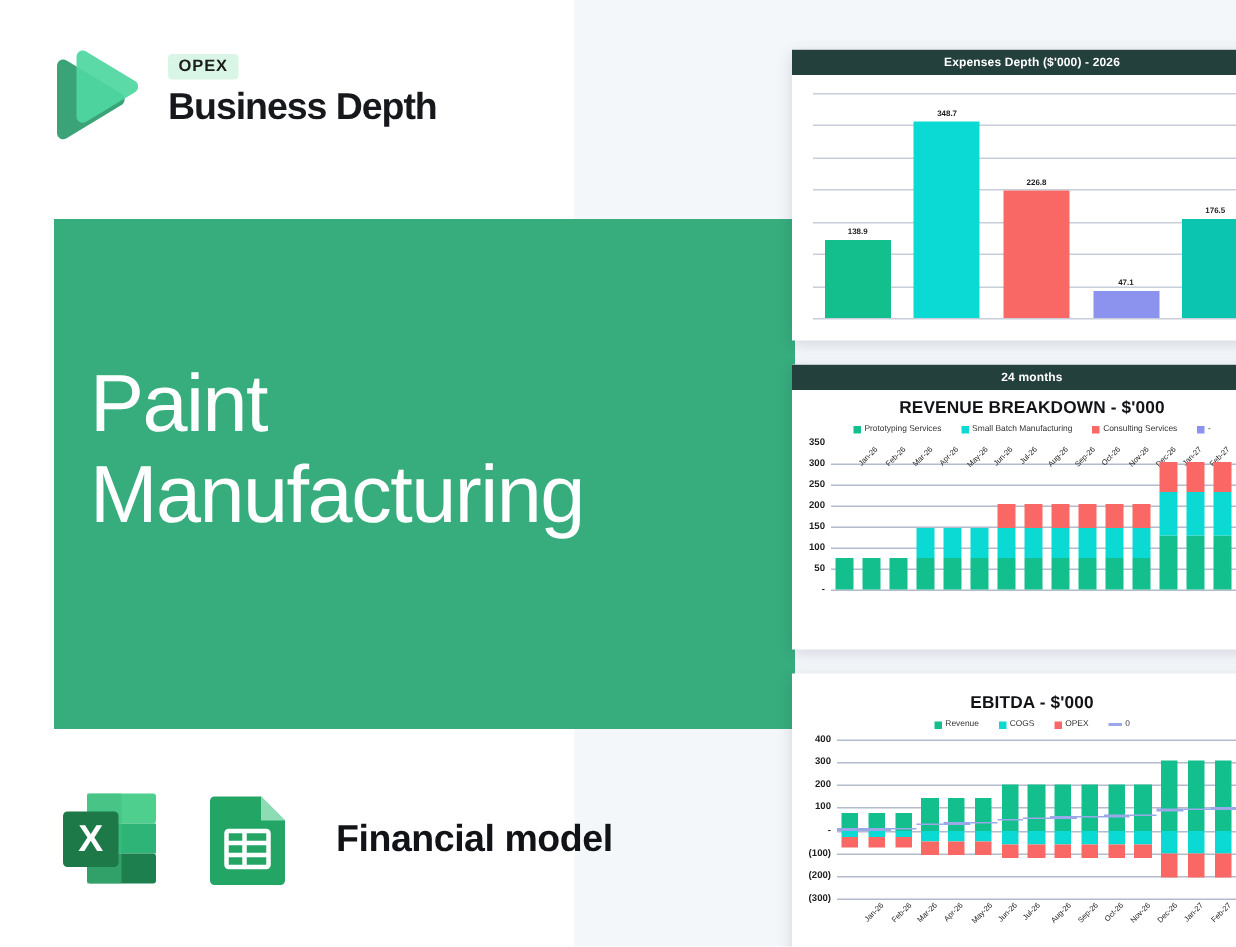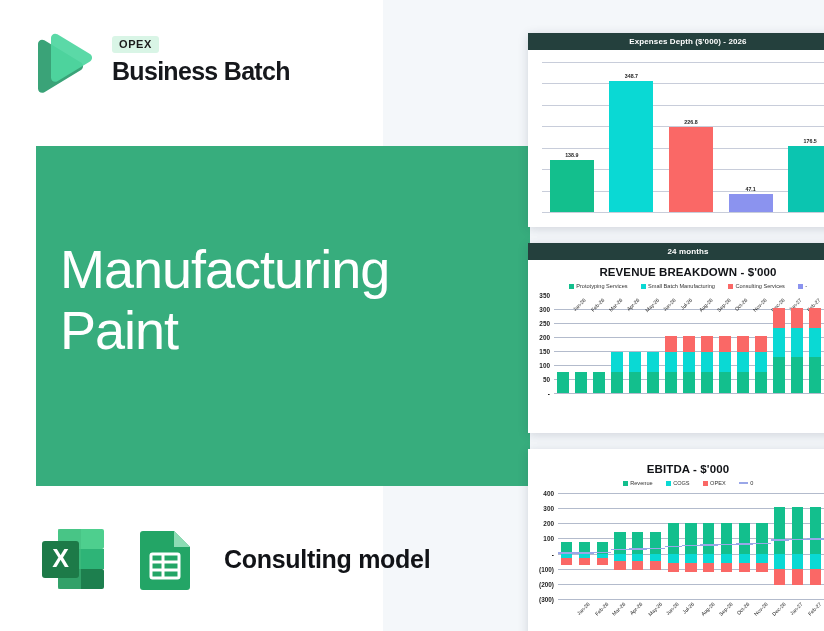--- a/index.html
+++ b/index.html
@@ -111,28 +111,28 @@
 
   <div class="logo-wrap">
     <div class="logo-mark">
       <svg viewBox="0 0 72 72" width="72" height="72">
         <path d="M14 16 C14 12.5 17.5 10.5 20.4 12.3 L57 34.5 C59.8 36.2 59.8 40.3 57 42 L20.4 64.2 C17.5 66 14 64 14 60.5 Z" fill="#3aa378"></path>
         <path d="M27 10 C27 6.5 30.5 4.5 33.4 6.3 L66 26 C68.8 27.7 68.8 31.8 66 33.5 L33.4 53.2 C30.5 55 27 53 27 49.5 Z" fill="#4fd6a0" opacity="0.93"></path>
       </svg>
     </div>
     <div class="logo-text">
       <div class="ready-badge">OPEX</div>
-      <div class="brand-name">Business Batch</div>
+      <div class="brand-name">Business Depth</div>
     </div>
   </div>
 
   <div class="title-banner">
     <div class="title">
+      <div>Paint</div>
       <div>Manufacturing</div>
-      <div>Paint</div>
     </div>
   </div>
 
   <div class="footer-row">
     <div class="file-icon">
       <svg viewBox="0 0 76 76" width="76" height="76">
         <rect x="22" y="8" width="46" height="20" rx="2" fill="#4ecf8e"></rect>
         <rect x="22" y="28" width="46" height="20" fill="#2eb477"></rect>
         <rect x="22" y="48" width="46" height="20" rx="2" fill="#1d7f4e"></rect>
         <rect x="22" y="8" width="23" height="60" fill="#43bd80" opacity=".55"></rect>
@@ -143,21 +143,21 @@
     <div class="file-icon">
       <svg viewBox="0 0 76 76" width="76" height="76">
         <path d="M14 10 h34 l16 16 v40 a3 3 0 0 1 -3 3 H17 a3 3 0 0 1 -3 -3 V13 a3 3 0 0 1 3 -3 z" fill="#23a566"></path>
         <path d="M48 10 l16 16 h-16 z" fill="#8ddcb4"></path>
         <rect x="25" y="33" width="28" height="24" rx="1.5" fill="none" stroke="#ffffff" stroke-width="3"></rect>
         <line x1="25" y1="41" x2="53" y2="41" stroke="#ffffff" stroke-width="3"></line>
         <line x1="25" y1="49" x2="53" y2="49" stroke="#ffffff" stroke-width="3"></line>
         <line x1="37" y1="33" x2="37" y2="57" stroke="#ffffff" stroke-width="3"></line>
       </svg>
     </div>
-    <div class="footer-label">Consulting model</div>
+    <div class="footer-label">Financial model</div>
   </div>
 
   <div class="card" id="card-expenses">
     <div class="card-bar">Expenses Depth ($'000) - 2026</div>
     <div class="plot" id="plot-expenses" style="margin:12px 8px 10px 14px; height:150px;">
         <div class="gridline" style="top: 0px; background: rgb(154, 164, 187); opacity: 0.55;"></div>
         <div class="gridline" style="top: 21.4286px; background: rgb(154, 164, 187); opacity: 0.55;"></div>
         <div class="gridline" style="top: 42.8571px; background: rgb(154, 164, 187); opacity: 0.55;"></div>
         <div class="gridline" style="top: 64.2857px; background: rgb(154, 164, 187); opacity: 0.55;"></div>
         <div class="gridline" style="top: 85.7143px; background: rgb(154, 164, 187); opacity: 0.55;"></div>

